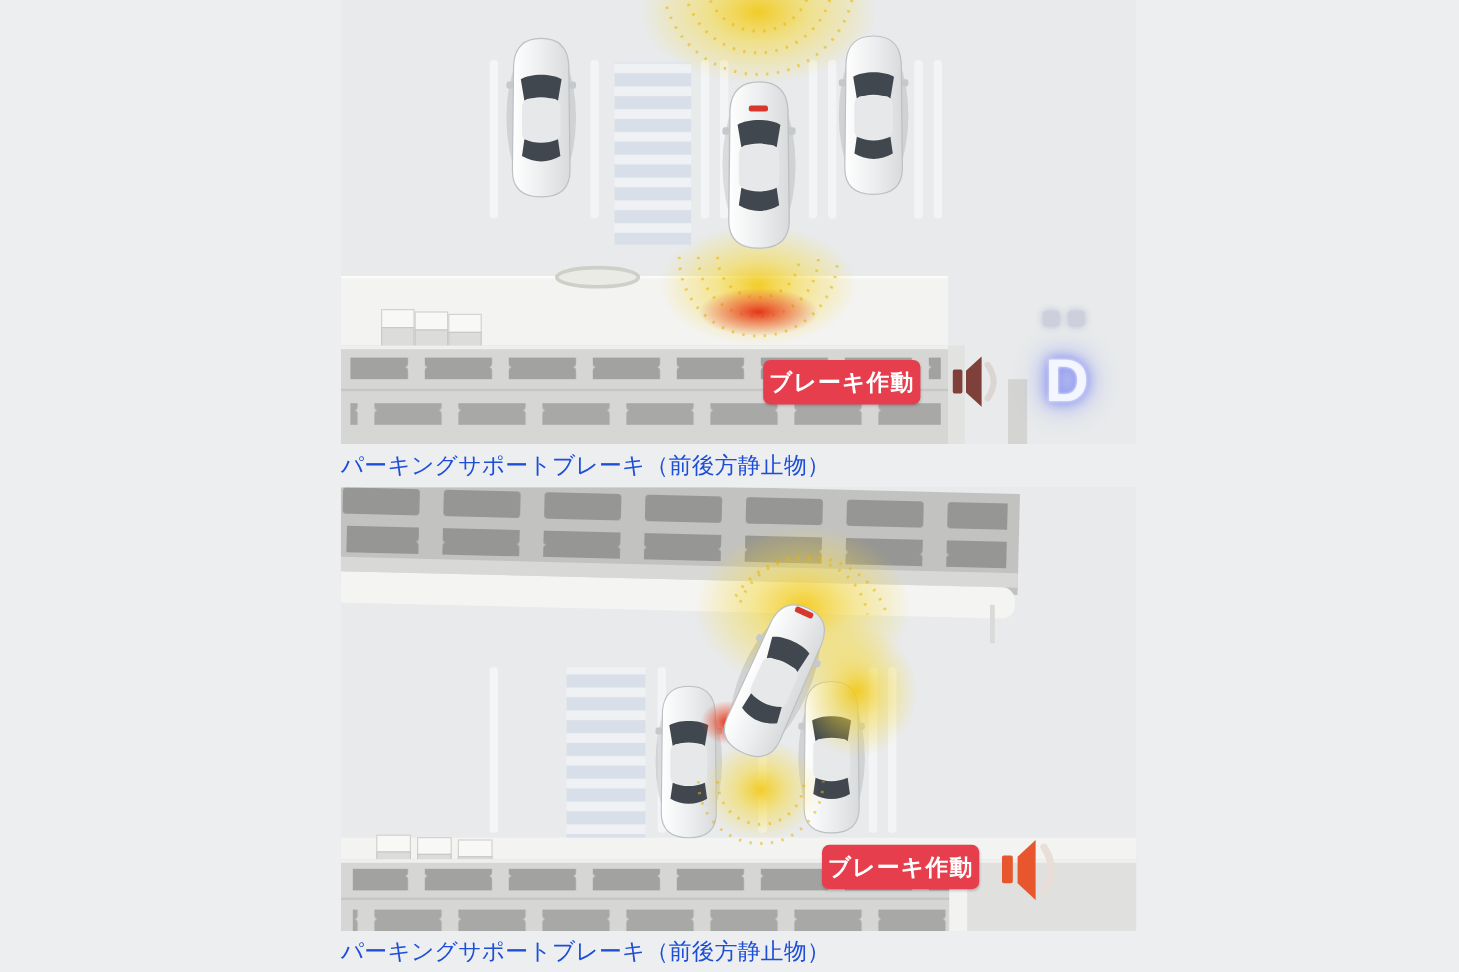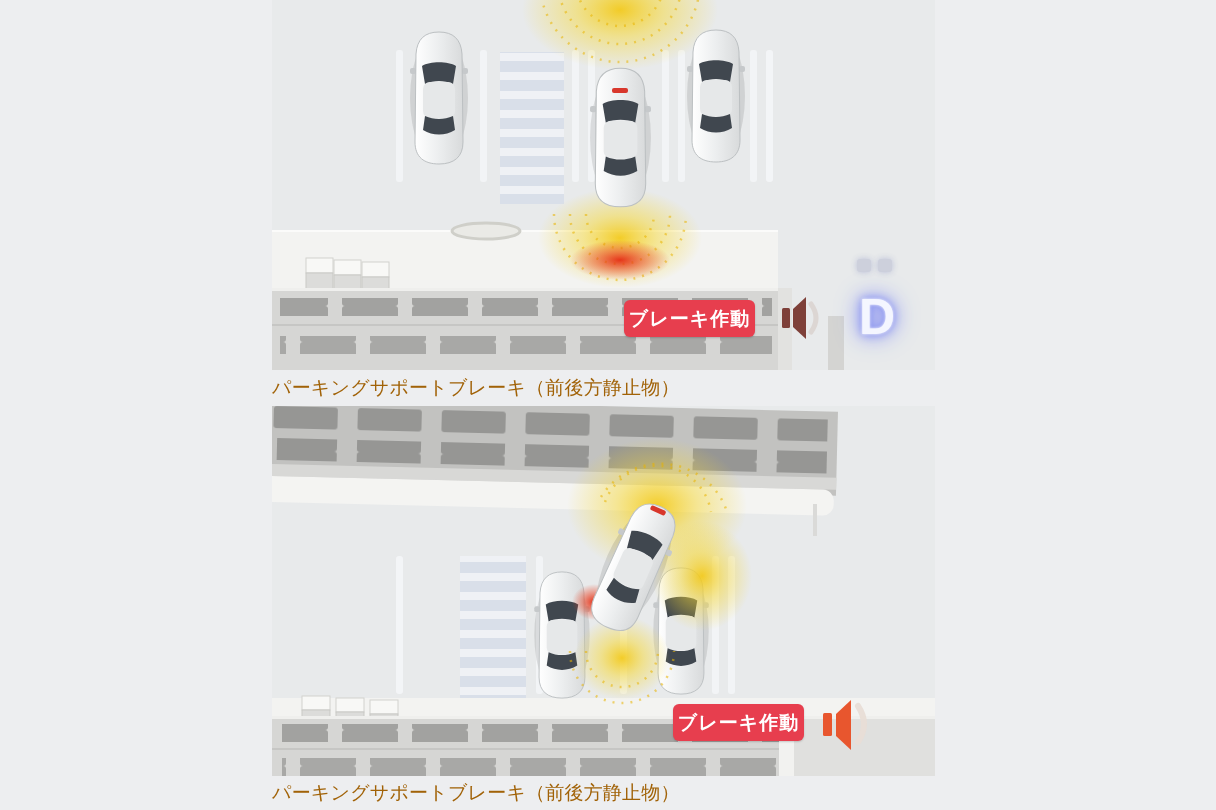--- a/index.html
+++ b/index.html
@@ -1,26 +1,26 @@
 <!DOCTYPE html>
 <html><head>
 <meta charset="utf-8">
 <style>
   html,body{margin:0;padding:0;}
   body{
     width:1216px;height:810px;position:relative;overflow:hidden;
     background:#edeef0;
     font-family:"Liberation Sans","DejaVu Sans",sans-serif;
   }
-  .column{position:absolute;left:272px;top:0;width:663px;}
+  .column{position:absolute;left:284px;top:0;width:663px;}
   .illus{position:relative;width:663px;height:370px;background:#e8eaeb;overflow:hidden;}
   .illus svg.scene{position:absolute;left:0;top:0;display:block;}
   .caption{
     height:36px;display:flex;align-items:center;
-    font-size:19px;color:#a16207;letter-spacing:.2px;white-space:nowrap;
+    font-size:19px;color:#1d4ed8;letter-spacing:.2px;white-space:nowrap;
   }
   .caption.c2{height:34px;}
   .badge{
     position:absolute;width:131px;height:37px;background:#e73e4e;border-radius:6px;
     color:#fff;font-size:19px;font-weight:600;letter-spacing:1px;
     display:flex;align-items:center;justify-content:center;
     box-shadow:0 1px 2px rgba(0,0,0,.18);
   }
   .badge.b1{left:352px;top:300px;}
   .badge.b2{left:401px;top:298px;}

